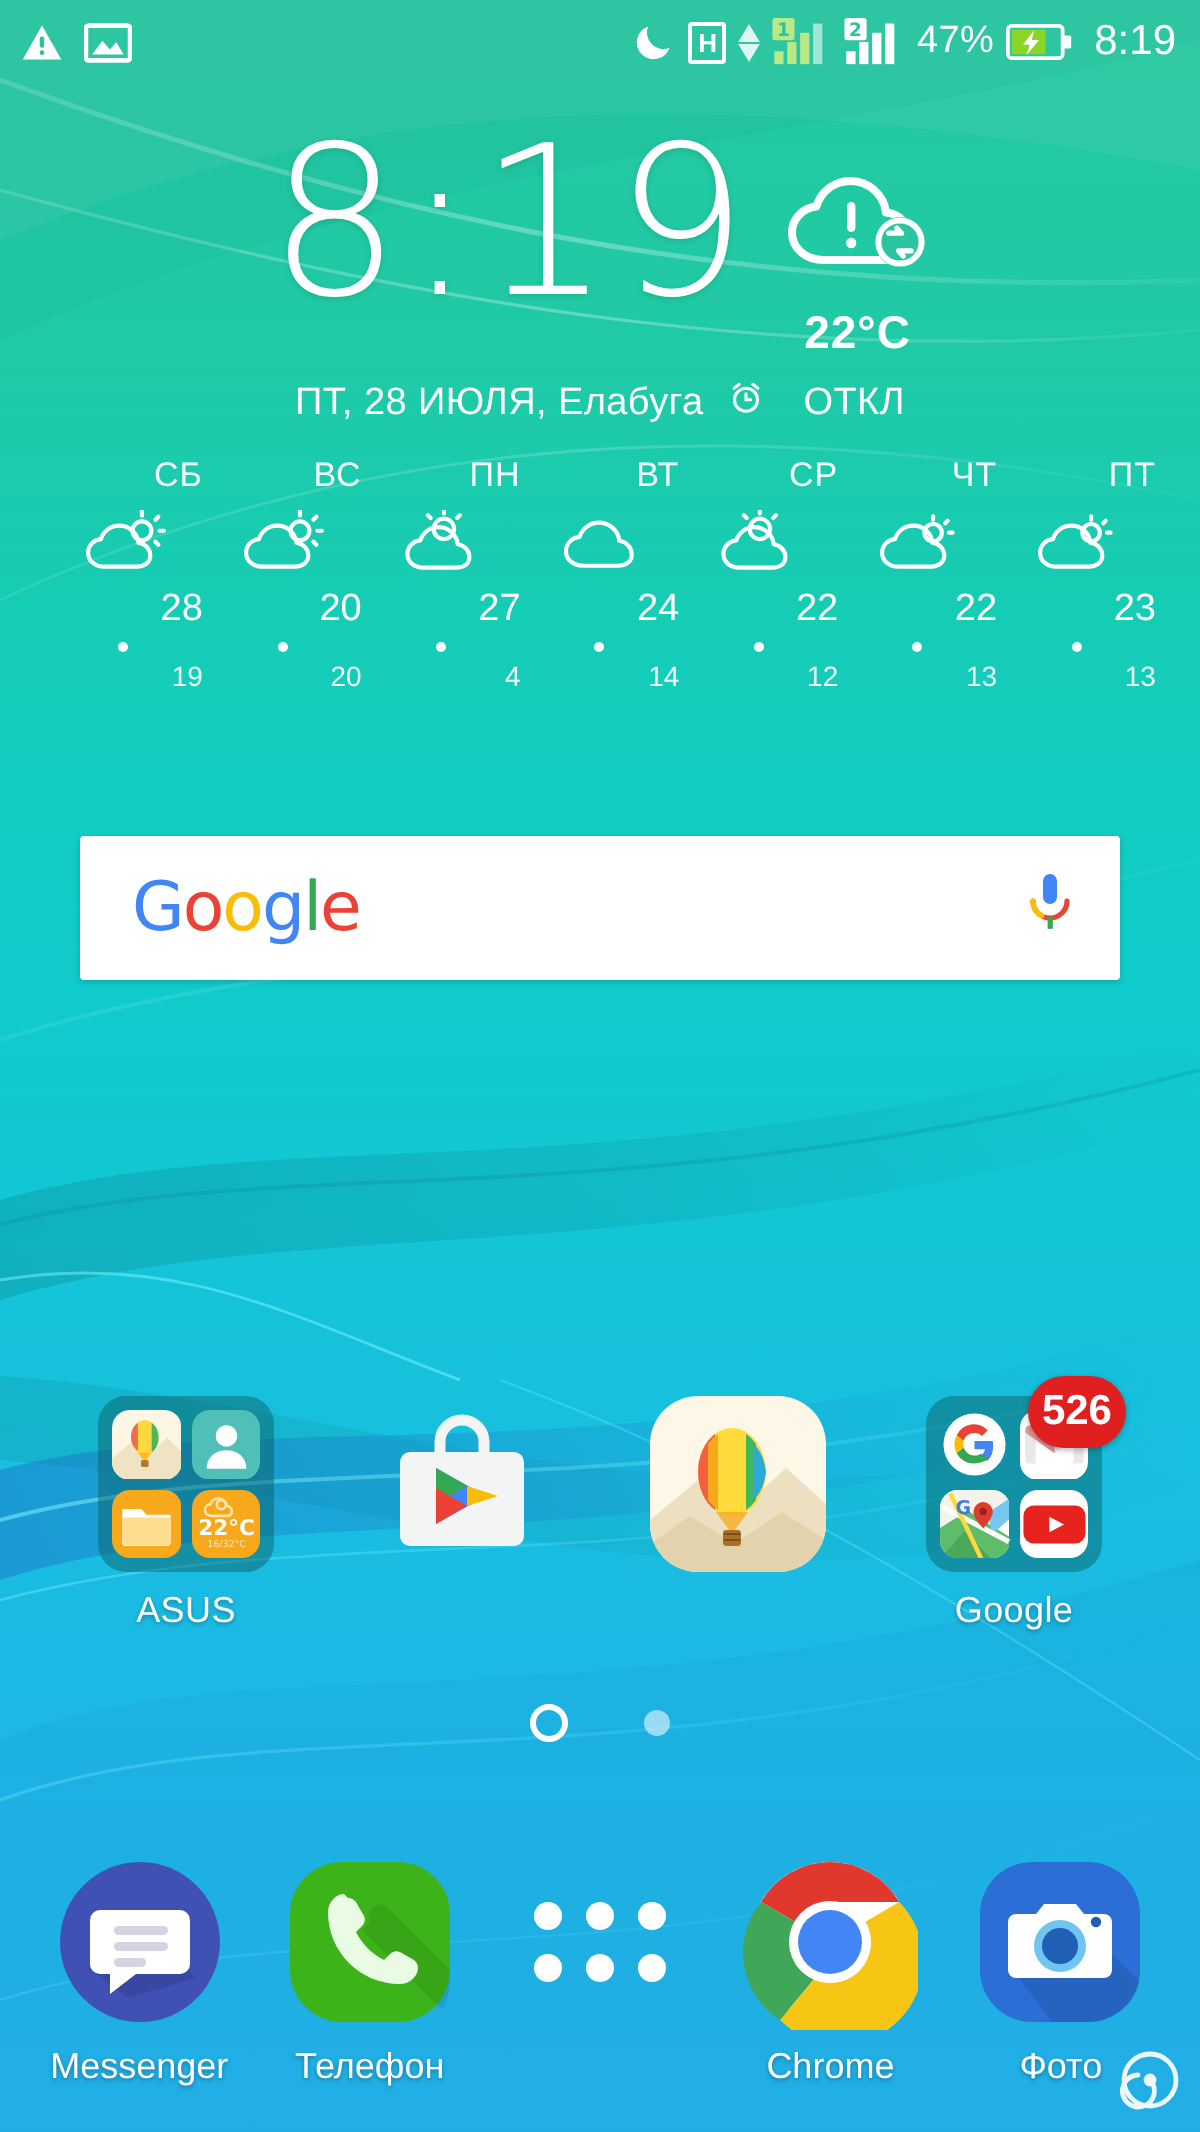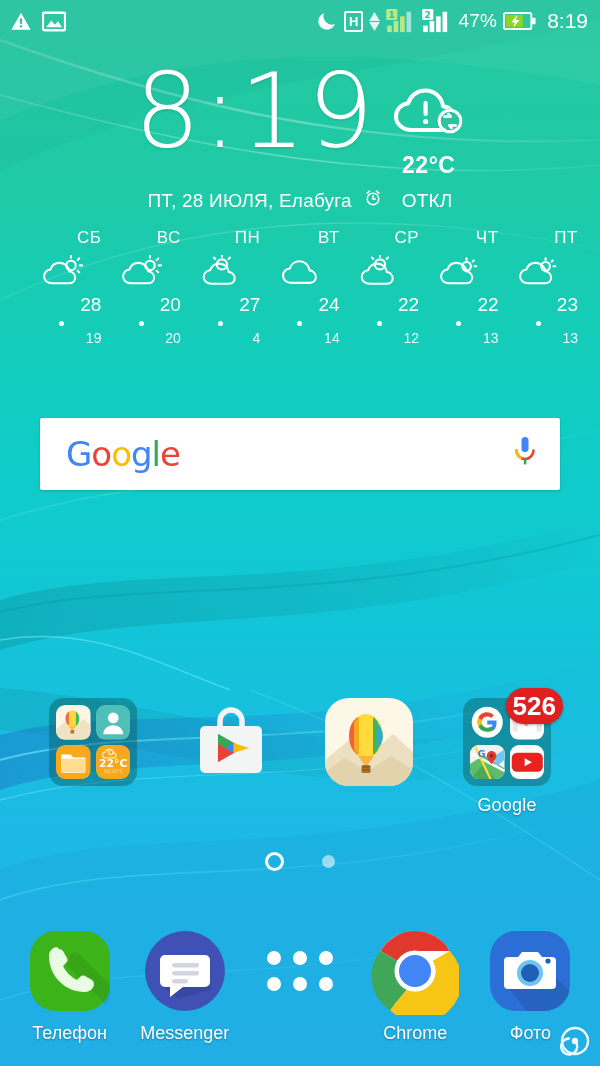--- a/index.html
+++ b/index.html
@@ -114,21 +114,21 @@
     width: 88px; height: 88px; border-radius: 14px;
     background: rgba(12,92,96,.45);
     display: grid; grid-template-columns: 1fr 1fr; grid-template-rows: 1fr 1fr;
     gap: 5px; padding: 7px;
   }
   .mini { width: 100%; height: 100%; border-radius: 9px; overflow: hidden; position: relative; }
   .badge {
     position: absolute; top: -10px; right: -12px;
     min-width: 44px; height: 36px; padding: 0 7px;
     background: #e02020; border-radius: 18px;
-    color: #fff; font-size: 26px; font-weight: 700;
+    color: #fff; font-size: 21px; font-weight: 700;
     display: flex; align-items: center; justify-content: center;
     box-shadow: 0 1px 3px rgba(0,0,0,.3);
     z-index: 3;
   }
 
   
   .pagedots {
     position: absolute; top: 852px; left: 0; right: 0;
     display: flex; justify-content: center; align-items: center; gap: 38px;
     z-index: 20;
@@ -508,20 +508,21 @@
               <g stroke="#ffe6a8" stroke-width="1.5" fill="none">
                 <circle cx="17" cy="8.5" r="2.6"></circle>
                 <path d="M11.5 15 c-2.4 0-4-1.5-4-3.4 0-1.8 1.4-3.2 3.2-3.3.6-2 2.5-3.4 4.6-3.4 2.6 0 4.6 1.9 4.8 4.3 1.7.2 3 1.6 3 3.2 0 1.8-1.5 2.6-3.2 2.6Z"></path>
               </g>
               <text x="20" y="26" font-size="12.5" font-weight="700" fill="#fff" text-anchor="middle" font-family="DejaVu Sans">22°C</text>
               <text x="20" y="33" font-size="5.5" fill="#ffe6a8" text-anchor="middle" font-family="DejaVu Sans">16/32°C</text>
             </svg>
           </div>
         </div>
       </div>
+      <div class="applabel">ASUS</div>
     </div>
 
     <div class="appcell">
       <div class="appicon">
         <svg width="88" height="88" viewBox="0 0 88 88">
           <path d="M18 28 h52 a5 5 0 0 1 5 5 v37 a5 5 0 0 1 -5 5 H18 a5 5 0 0 1 -5 -5 V33 a5 5 0 0 1 5 -5Z" fill="#f3f4f4"></path>
           <path d="M33 28 v-5 a11 11 0 0 1 22 0 v5" fill="none" stroke="#f3f4f4" stroke-width="5.5" stroke-linecap="round"></path>
           <path d="M31 36 L56 50 L31 64 Z" fill="#4285F4"></path>
           <path d="M31 36 L46.5 45 L31 54 Z" fill="#34A853"></path>
           <path d="M31 64 L46.5 55 L31 46 Z" fill="#EA4335"></path>
@@ -606,42 +607,42 @@
   <div class="pagedots">
     <span class="dot-ring"></span>
     <span class="dot-fill"></span>
   </div>
 
   <div class="dock">
 
     <div class="dockcell">
       <div class="dockicon">
         <svg width="88" height="88" viewBox="0 0 88 88">
-          <rect x="4" y="4" width="80" height="80" rx="26" fill="#3cb319"></rect>
-          <path d="M84 58 L52 26 a6 6 0 0 0 -8 8 l-4 4 40 40 a26 26 0 0 0 4-14Z" fill="#000" opacity=".08"></path>
-          <path d="M31 20 c-4 0-8 4-8 9 0 20 16 36 36 36 5 0 9-4 9-8 0-2-1-3-2-4l-7-4c-2-1-4 0-5 1l-3 3c-6-3-11-8-14-14l3-3c1-1 2-3 1-5l-4-7c-1-1-2-2-4-2Z" fill="#eafbe3"></path>
-        </svg>
-      </div>
-      <div class="docklabel">Телефон</div>
-    </div>
-
-    <div class="dockcell">
-      <div class="dockicon">
-        <svg width="88" height="88" viewBox="0 0 88 88">
           <circle cx="44" cy="44" r="40" fill="#3f51b5"></circle>
           <path d="M72 62 L44 34 26 40 22 60 38 72 Z" fill="#000" opacity=".10"></path>
           <path d="M24 28 h40 a5 5 0 0 1 5 5 v22 a5 5 0 0 1 -5 5 H42 l-13 10 V60 h-5 a5 5 0 0 1 -5 -5 V33 a5 5 0 0 1 5 -5Z" fill="#fff"></path>
           <g fill="#d3d6e0">
             <rect x="31" y="36" width="27" height="4.5" rx="2.2"></rect>
             <rect x="31" y="44" width="27" height="4.5" rx="2.2"></rect>
             <rect x="31" y="52" width="16" height="4.5" rx="2.2"></rect>
           </g>
         </svg>
       </div>
       <div class="docklabel">Messenger</div>
+    </div>
+
+    <div class="dockcell">
+      <div class="dockicon">
+        <svg width="88" height="88" viewBox="0 0 88 88">
+          <rect x="4" y="4" width="80" height="80" rx="26" fill="#3cb319"></rect>
+          <path d="M84 58 L52 26 a6 6 0 0 0 -8 8 l-4 4 40 40 a26 26 0 0 0 4-14Z" fill="#000" opacity=".08"></path>
+          <path d="M31 20 c-4 0-8 4-8 9 0 20 16 36 36 36 5 0 9-4 9-8 0-2-1-3-2-4l-7-4c-2-1-4 0-5 1l-3 3c-6-3-11-8-14-14l3-3c1-1 2-3 1-5l-4-7c-1-1-2-2-4-2Z" fill="#eafbe3"></path>
+        </svg>
+      </div>
+      <div class="docklabel">Телефон</div>
     </div>
 
     <div class="dockcell">
       <div class="drawer-dots">
         <i></i>
           <i></i>
           <i></i>
           <i></i>
           <i></i>
           <i></i>

